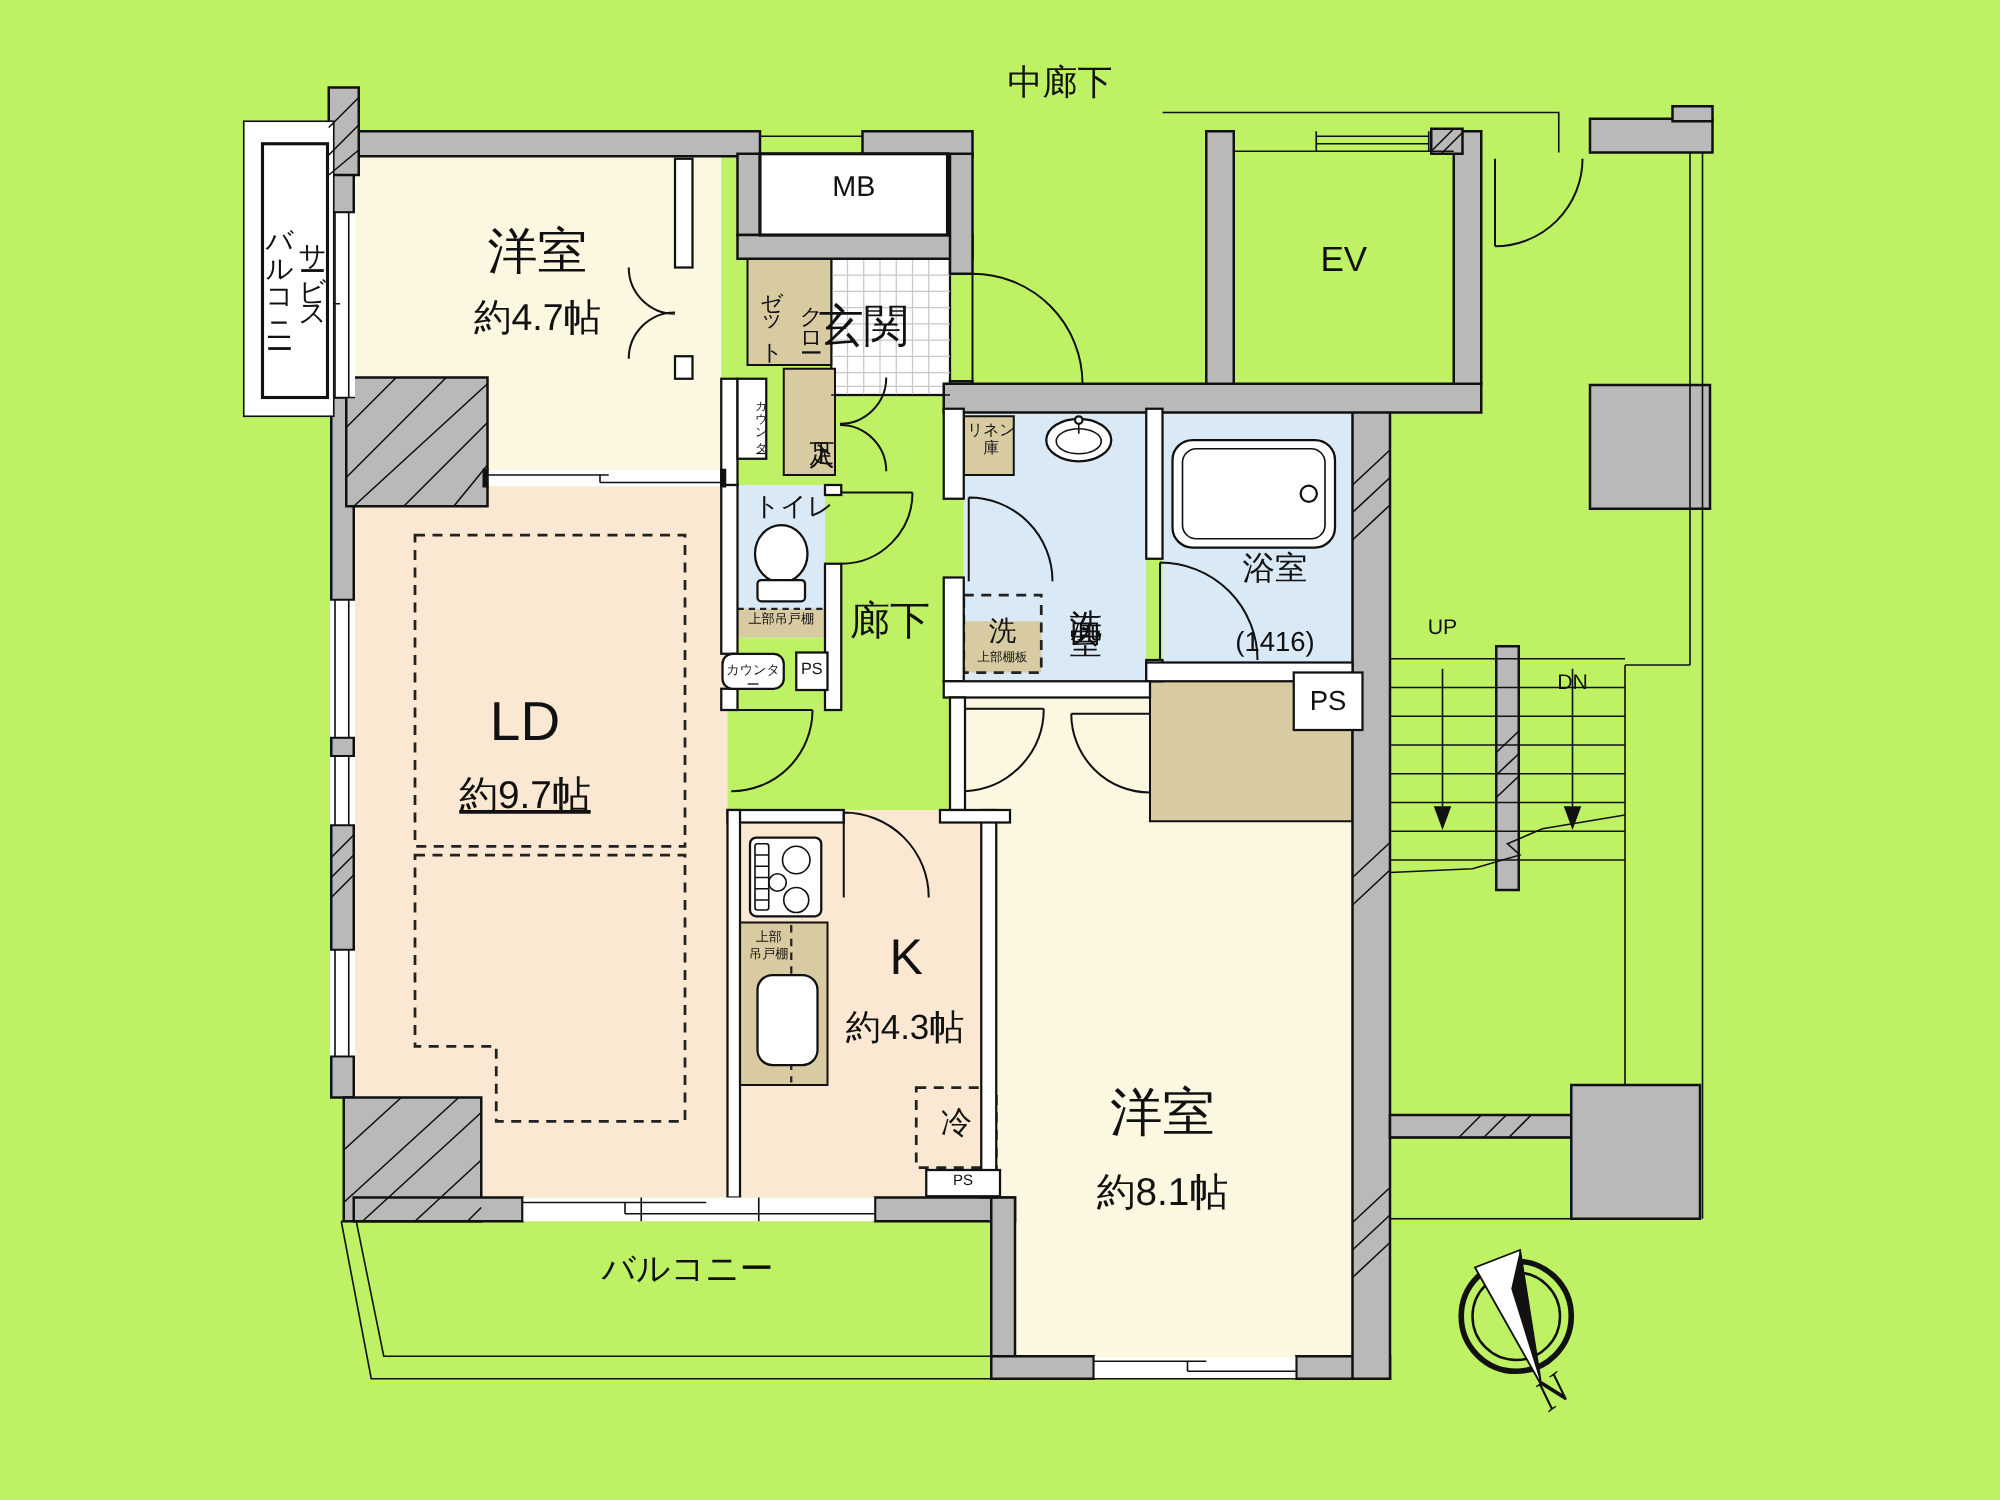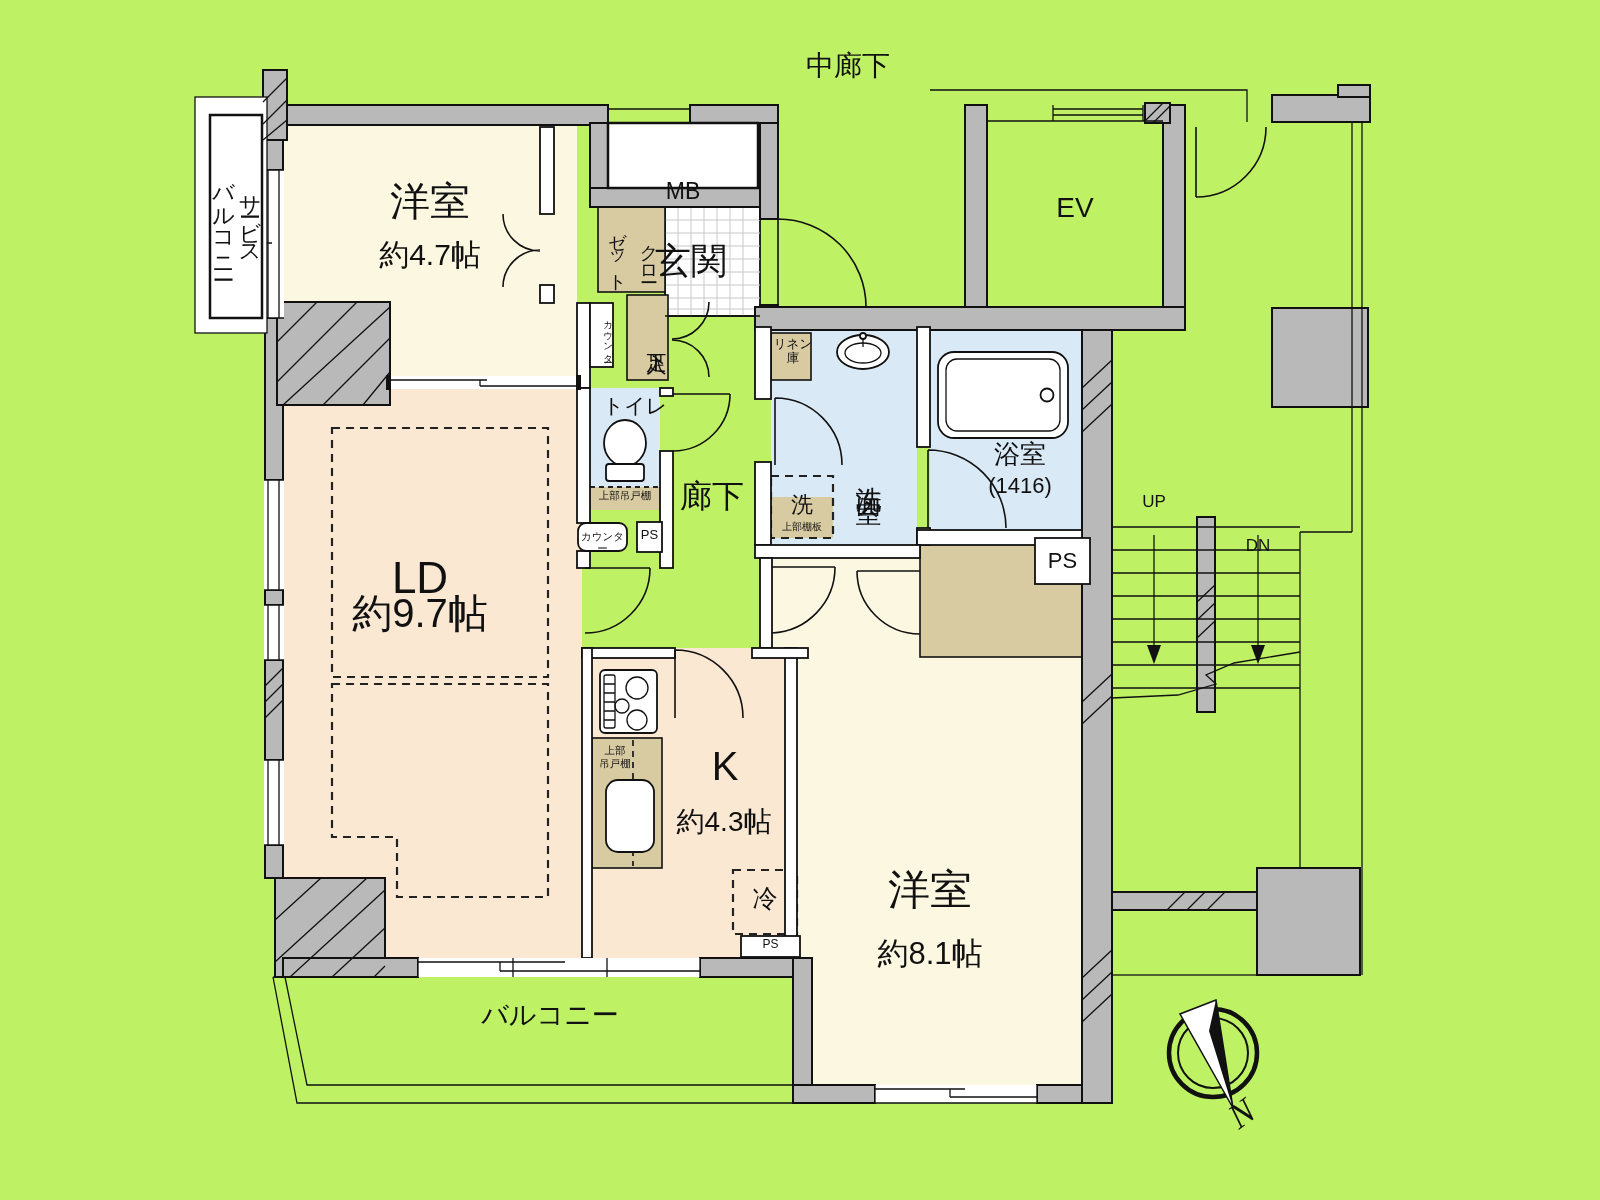--- a/index.html
+++ b/index.html
@@ -235,43 +235,43 @@
     <polygon points="1216,1000 1180,1014 1233,1108" fill="#fff" stroke="#111" stroke-width="1.5"></polygon>
     <polygon points="1216,1000 1233,1108 1209,1031" fill="#111"></polygon>
   </g>
 </svg>
 
 <div class="lbl" style="left:790px;top:50px;width:116px;font-size:28px;">中廊下</div>
 
 <div class="lbl" style="left:320px;top:178px;width:220px;font-size:40px;">洋室</div>
 <div class="lbl" style="left:330px;top:238px;width:200px;font-size:30px;">約4.7帖</div>
 
-<div class="lbl" style="left:608px;top:136px;width:150px;font-size:23px;margin-top:42px;">MB</div>
+<div class="lbl" style="left:608px;top:136px;width:150px;font-size:23px;">MB</div>
 <div class="lbl v" style="left:599px;top:213px;width:65px;height:78px;font-size:18px;line-height:1.75;">クロー
 ゼット</div>
 <div class="lbl" style="left:638px;top:240px;width:106px;font-size:36px;">玄関</div>
 <div class="lbl v" style="left:590px;top:307px;width:23px;height:58px;font-size:9.5px;">カウンター</div>
 <div class="lbl v" style="left:627px;top:301px;width:41px;height:74px;font-size:20px;">下足入</div>
 <div class="lbl" style="left:771px;top:337px;width:44px;font-size:12.5px;">リネン
 庫</div>
 
 <div class="lbl" style="left:590px;top:394px;width:90px;font-size:21px;">トイレ</div>
 <div class="lbl" style="left:588px;top:489px;width:74px;font-size:10.5px;">上部吊戸棚</div>
 <div class="lbl" style="left:672px;top:478px;width:80px;font-size:32px;">廊下</div>
 <div class="lbl" style="left:578px;top:530px;width:49px;font-size:10.5px;">カウンター</div>
 <div class="lbl" style="left:636px;top:528px;width:27px;font-size:13px;">PS</div>
 
 <div class="lbl v" style="left:849px;top:408px;width:34px;height:134px;font-size:26px;letter-spacing:6px;">洗面室</div>
 <div class="lbl" style="left:960px;top:440px;width:120px;font-size:26px;">浴室</div>
-<div class="lbl" style="left:960px;top:473px;width:120px;font-size:22px;">(1416)</div>
+<div class="lbl" style="left:960px;top:501px;width:120px;font-size:22px;">(1416)</div>
 <div class="lbl" style="left:771px;top:492px;width:62px;font-size:22px;">洗</div>
 <div class="lbl" style="left:770px;top:521px;width:64px;font-size:10px;">上部棚板</div>
 
 <div class="lbl" style="left:350px;top:553px;width:140px;font-size:44px;">LD</div>
-<div class="lbl" style="left:340px;top:590px;width:160px;font-size:40px;">約9.7帖</div>
+<div class="lbl" style="left:340px;top:618px;width:160px;font-size:31px;text-decoration:underline;">約9.7帖</div>
 
 <div class="lbl" style="left:1035px;top:548px;width:55px;font-size:22px;">PS</div>
 
 <div class="lbl" style="left:594px;top:744px;width:42px;font-size:10.5px;line-height:1.25;">上部
 吊戸棚</div>
 <div class="lbl" style="left:690px;top:743px;width:70px;font-size:40px;">K</div>
 <div class="lbl" style="left:664px;top:806px;width:120px;font-size:28px;">約4.3帖</div>
 <div class="lbl" style="left:733px;top:884px;width:64px;font-size:25px;">冷</div>
 <div class="lbl" style="left:741px;top:938px;width:59px;font-size:12px;">PS</div>
 

